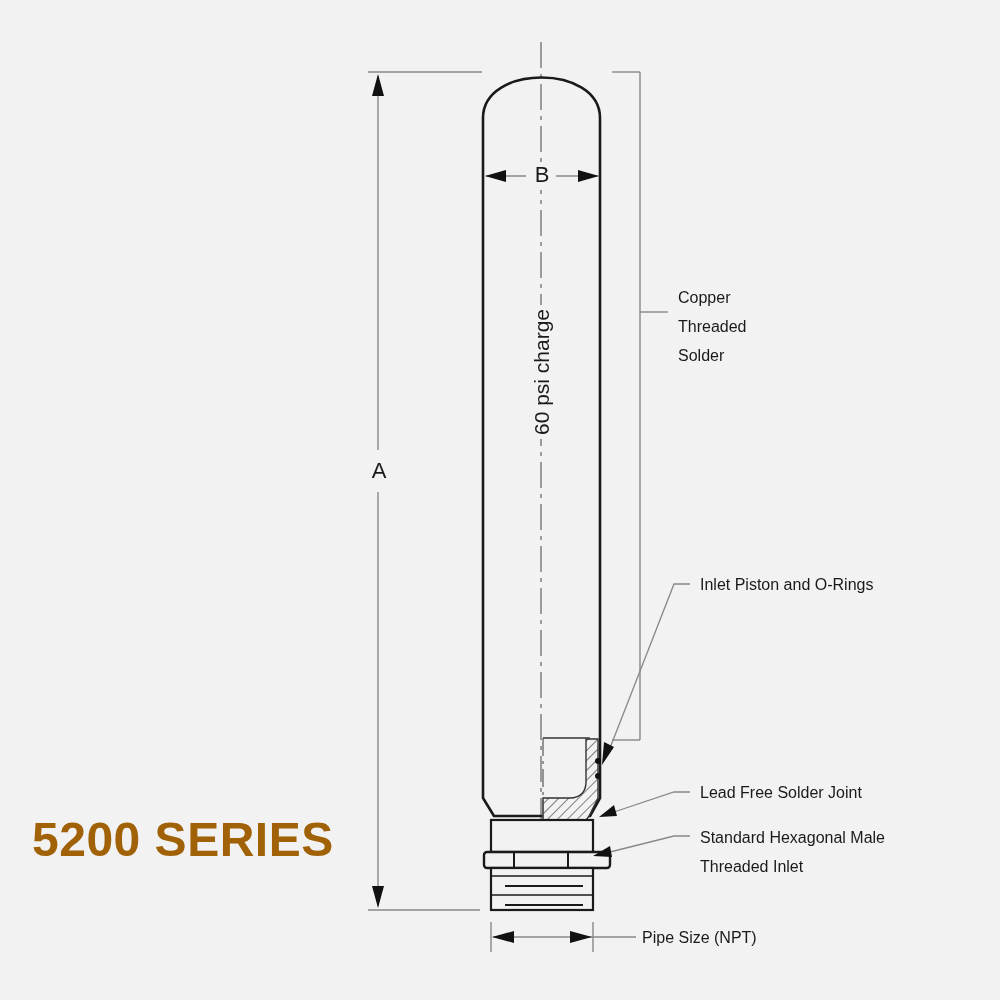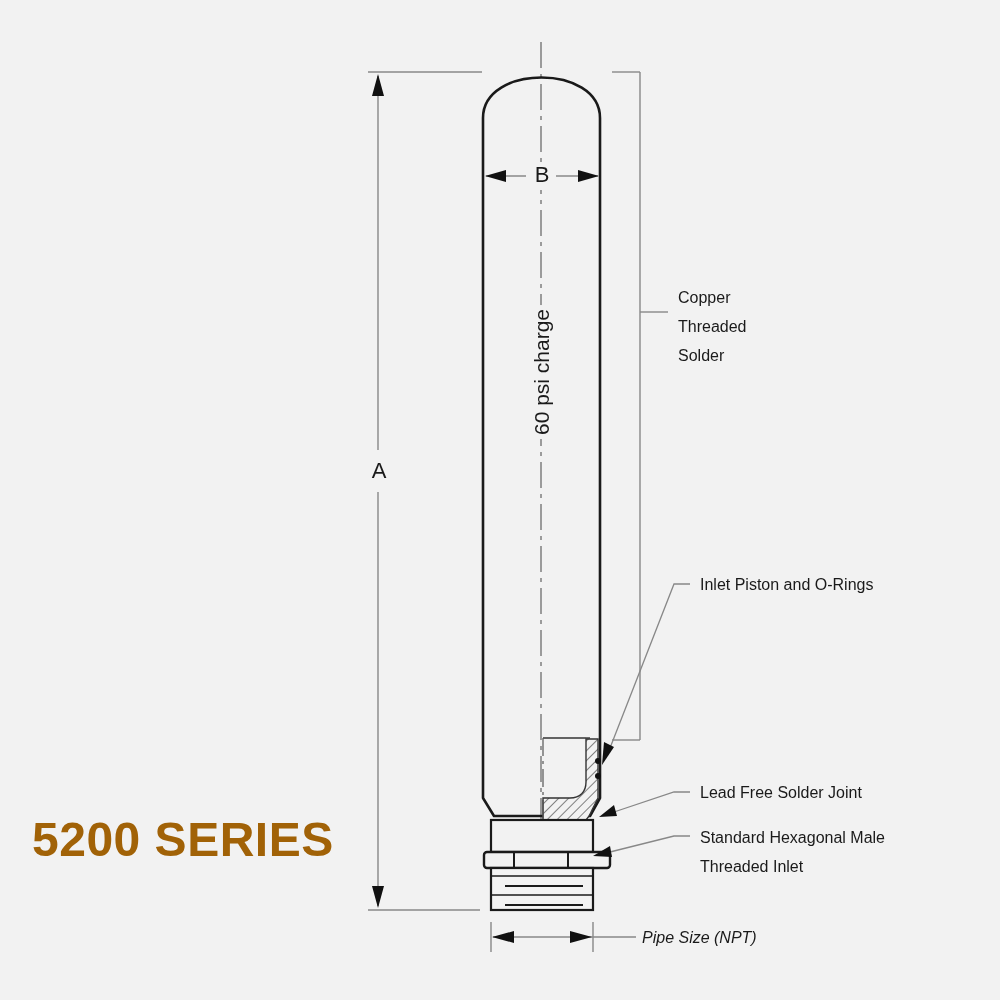--- a/index.html
+++ b/index.html
@@ -151,15 +151,15 @@
 
 <div class="label" style="left:700px; top:570px;">Inlet Piston and O-Rings</div>
 
 <div class="label" style="left:700px; top:778px;">Lead Free Solder Joint</div>
 
 <div class="label" style="left:700px; top:823px;">
   <div>Standard Hexagonal Male</div>
   <div>Threaded Inlet</div>
 </div>
 
-<div class="label" style="left:642px; top:923px;font-style:italic;">Pipe Size (NPT)</div>
+<div class="label" style="left:642px; top:923px;">Pipe Size (NPT)</div>
 
 <div class="series-title">5200 SERIES</div>
 
 </body></html>

